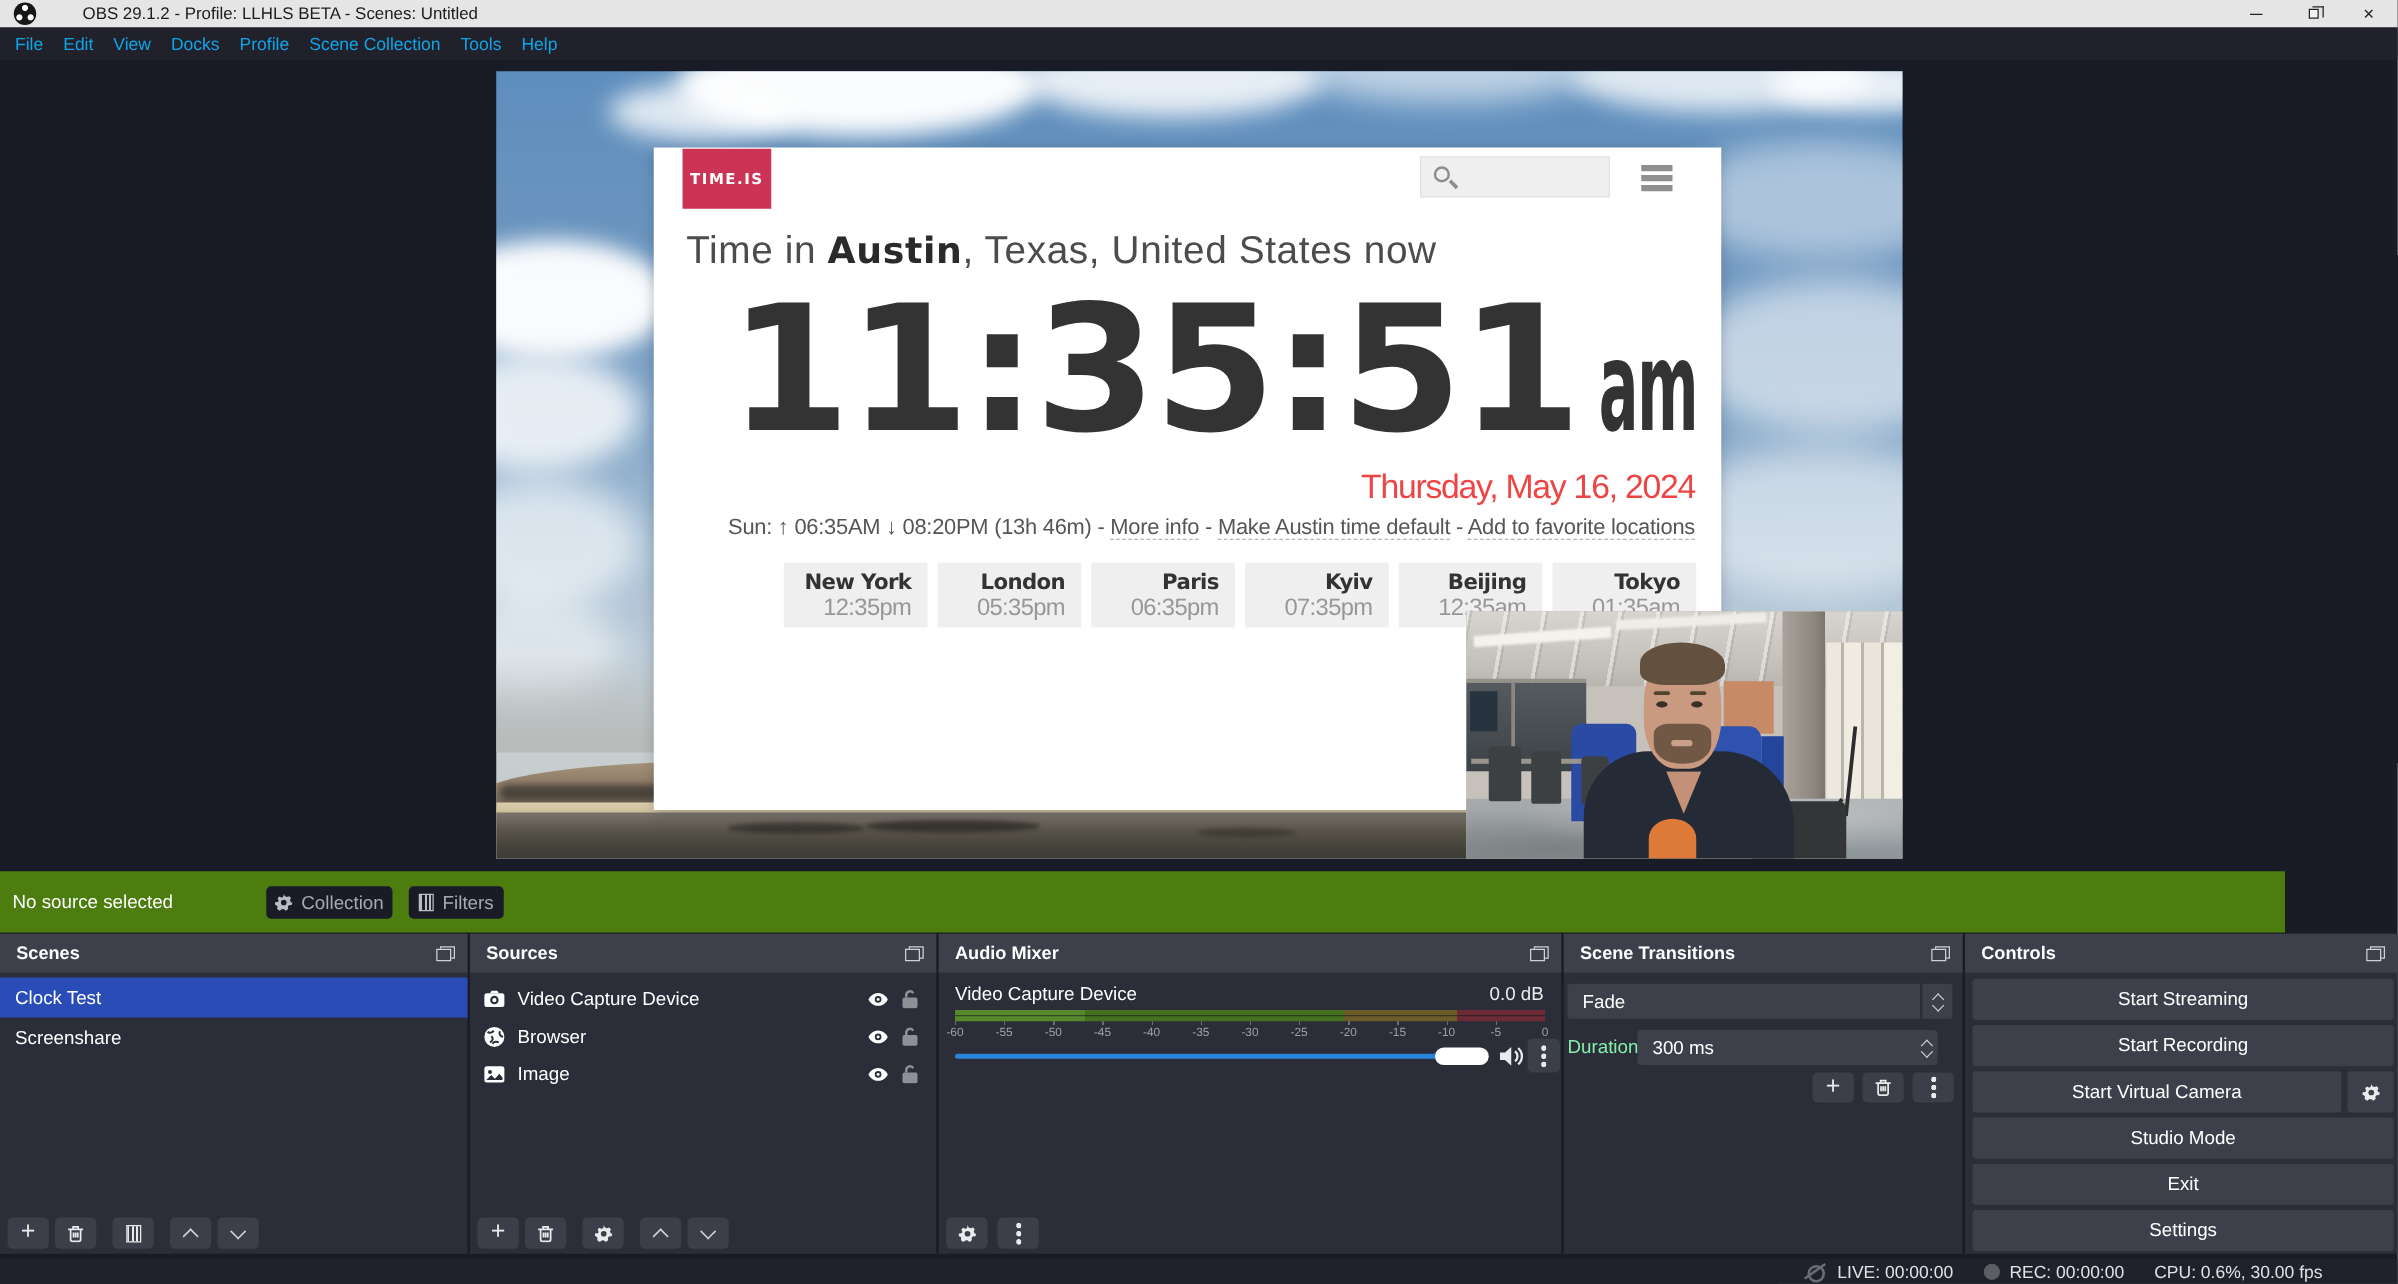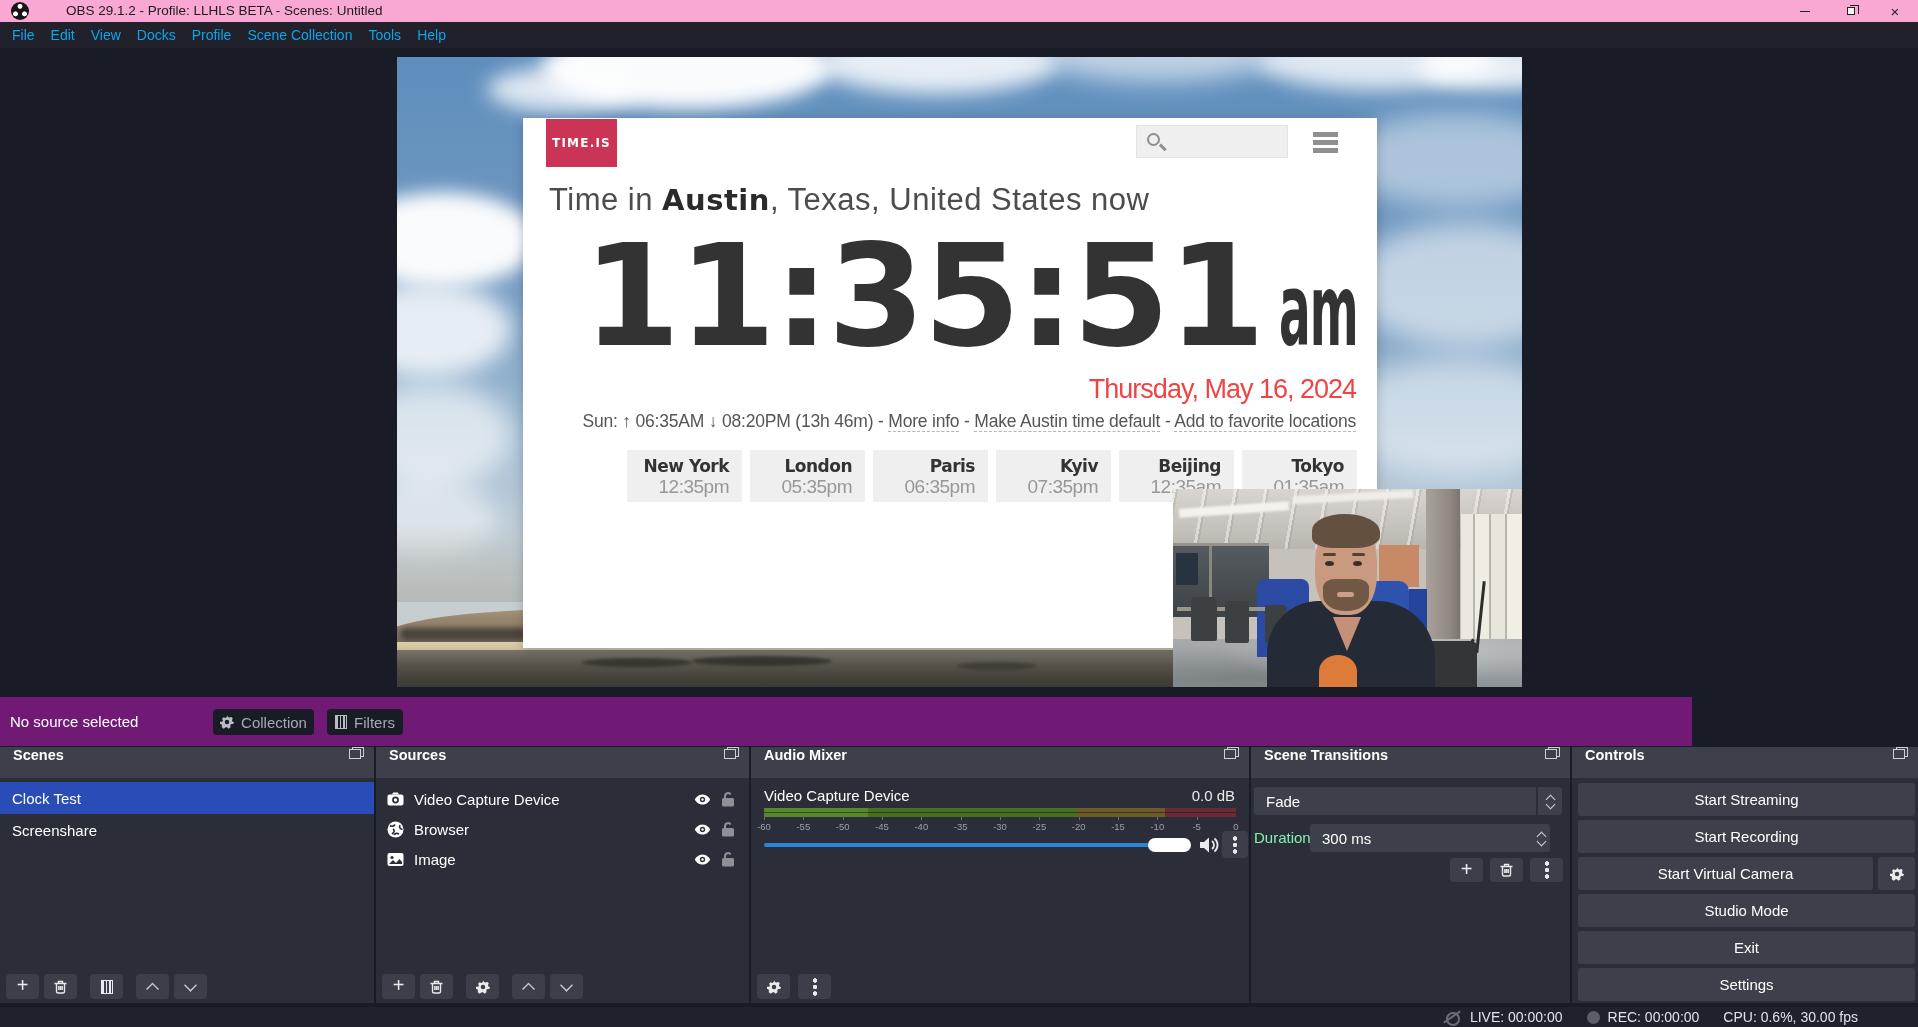--- a/index.html
+++ b/index.html
@@ -1,21 +1,21 @@
 <!DOCTYPE html>
 <html><head>
 <meta charset="utf-8">
 <style>
 *{margin:0;padding:0;box-sizing:border-box}
 html,body{width:1918px;height:1027px;overflow:hidden}
 body{font-family:"Liberation Sans",sans-serif;-webkit-font-smoothing:antialiased}
 #app{position:absolute;inset:0;background:#191c26}
 
 
-#titlebar{position:absolute;left:0;top:0;width:1918px;height:22px;background:#f9a8d4;display:block}
+#titlebar{position:absolute;left:0;top:0;width:1918px;height:22px;background:#e5e5e5;display:block}
 #obs-logo{position:absolute;left:11px;top:2px;width:18px;height:18px;border-radius:50%;background:#161616}
 #obs-logo::after{content:"";position:absolute;inset:0;border-radius:50%;background:
  radial-gradient(circle at 50% 24%, #fff 0 2.1px, rgba(255,255,255,0) 2.8px),
  radial-gradient(circle at 25% 66%, #fff 0 2.1px, rgba(255,255,255,0) 2.8px),
  radial-gradient(circle at 75% 66%, #fff 0 2.1px, rgba(255,255,255,0) 2.8px)}
 #win-title{position:absolute;left:66px;top:3px;font-size:13.5px;color:#1b1b1b}
 .wc{position:absolute;top:0;width:46px;height:22px;display:flex;align-items:center;justify-content:center;color:#222}
 #btn-min{left:1782px}#btn-min i{display:block;width:10px;border-top:1.4px solid #222}
 #btn-restore{left:1828px}
 #btn-restore i{display:block;width:8px;height:8px;border:1.2px solid #222;position:relative;background:#f3f3f4}
@@ -86,31 +86,31 @@
 #wc-chest{position:absolute;left:152px;top:128px;width:44px;height:34px;background:#c49077;clip-path:polygon(18% 0,82% 0,50% 100%)}
 #wc-logo{position:absolute;left:146px;top:166px;width:38px;height:32px;background:#de7a3a;border-radius:50% 50% 0 0}
 #wc-head{position:absolute;left:142px;top:32px;width:62px;height:94px;background:#c99a80;border-radius:44% 44% 42% 42%}
 #wc-hair{position:absolute;left:139px;top:25px;width:68px;height:34px;background:#63503e;border-radius:48% 52% 34% 30%}
 #wc-beard{position:absolute;left:150px;top:90px;width:46px;height:32px;background:#6b5440;border-radius:26% 26% 48% 48%;opacity:.95}
 #wc-mouth{position:absolute;left:164px;top:103px;width:17px;height:4.5px;background:#c9a089;border-radius:3px}
 .wc-eye{position:absolute;width:9px;height:5px;background:#3a2f28;border-radius:50%}
 .wc-brow{position:absolute;width:13px;height:3px;background:#54432f;border-radius:2px}
 
 
-#srcbar{position:absolute;left:0;top:697px;width:1692px;height:49px;background:#701a75;display:flex;align-items:center}
+#srcbar{position:absolute;left:0;top:697px;width:1828px;height:49px;background:#4d7c0f;display:flex;align-items:center}
 #no-source{color:#fff;font-size:15px;margin-left:10px}
 .tbtn{height:26px;background:#191c26;border-radius:4px;color:#a6aab0;font-size:15px;display:flex;align-items:center;justify-content:center;gap:7px;position:absolute;top:12px}
 #btn-properties{left:213px;width:101px}
 #btn-filters{left:327px;width:76px}
 .gear-ico{width:14px;height:14px;display:inline-block}
 .filter-ico{width:12px;height:14px;display:inline-block;border:1.6px solid #b9bdc2;background:repeating-linear-gradient(90deg,#b9bdc2 0 1.6px,transparent 1.6px 3.6px)}
 
 
 .dock{position:absolute;top:747px;height:256px;background:#2b2e39}
-.dock-header{height:31px;background:#3d404a;display:flex;padding:0 10px 0 13px;justify-content:space-between}
+.dock-header{height:31px;background:#3d404a;display:flex;align-items:center;padding:0 10px 0 13px;justify-content:space-between}
 .dock-title{color:#fff;font-weight:bold;font-size:14.5px}
 .popout{width:15px;height:12px;position:relative}
 .popout::before{content:"";position:absolute;right:0;top:0;width:10px;height:8px;border:1.6px solid #cdd0d4}
 .popout::after{content:"";position:absolute;left:0;bottom:0;width:10px;height:8px;border:1.6px solid #cdd0d4;background:#3d404a}
 #dock-scenes{left:0;width:374px}
 #dock-sources{left:376px;width:373px}
 #dock-mixer{left:751px;width:498px}
 #dock-transitions{left:1251px;width:319px}
 #dock-controls{left:1572px;width:346px}
 .scene-row{height:32px;display:flex;align-items:center;padding-left:12px;color:#fff;font-size:15px}

